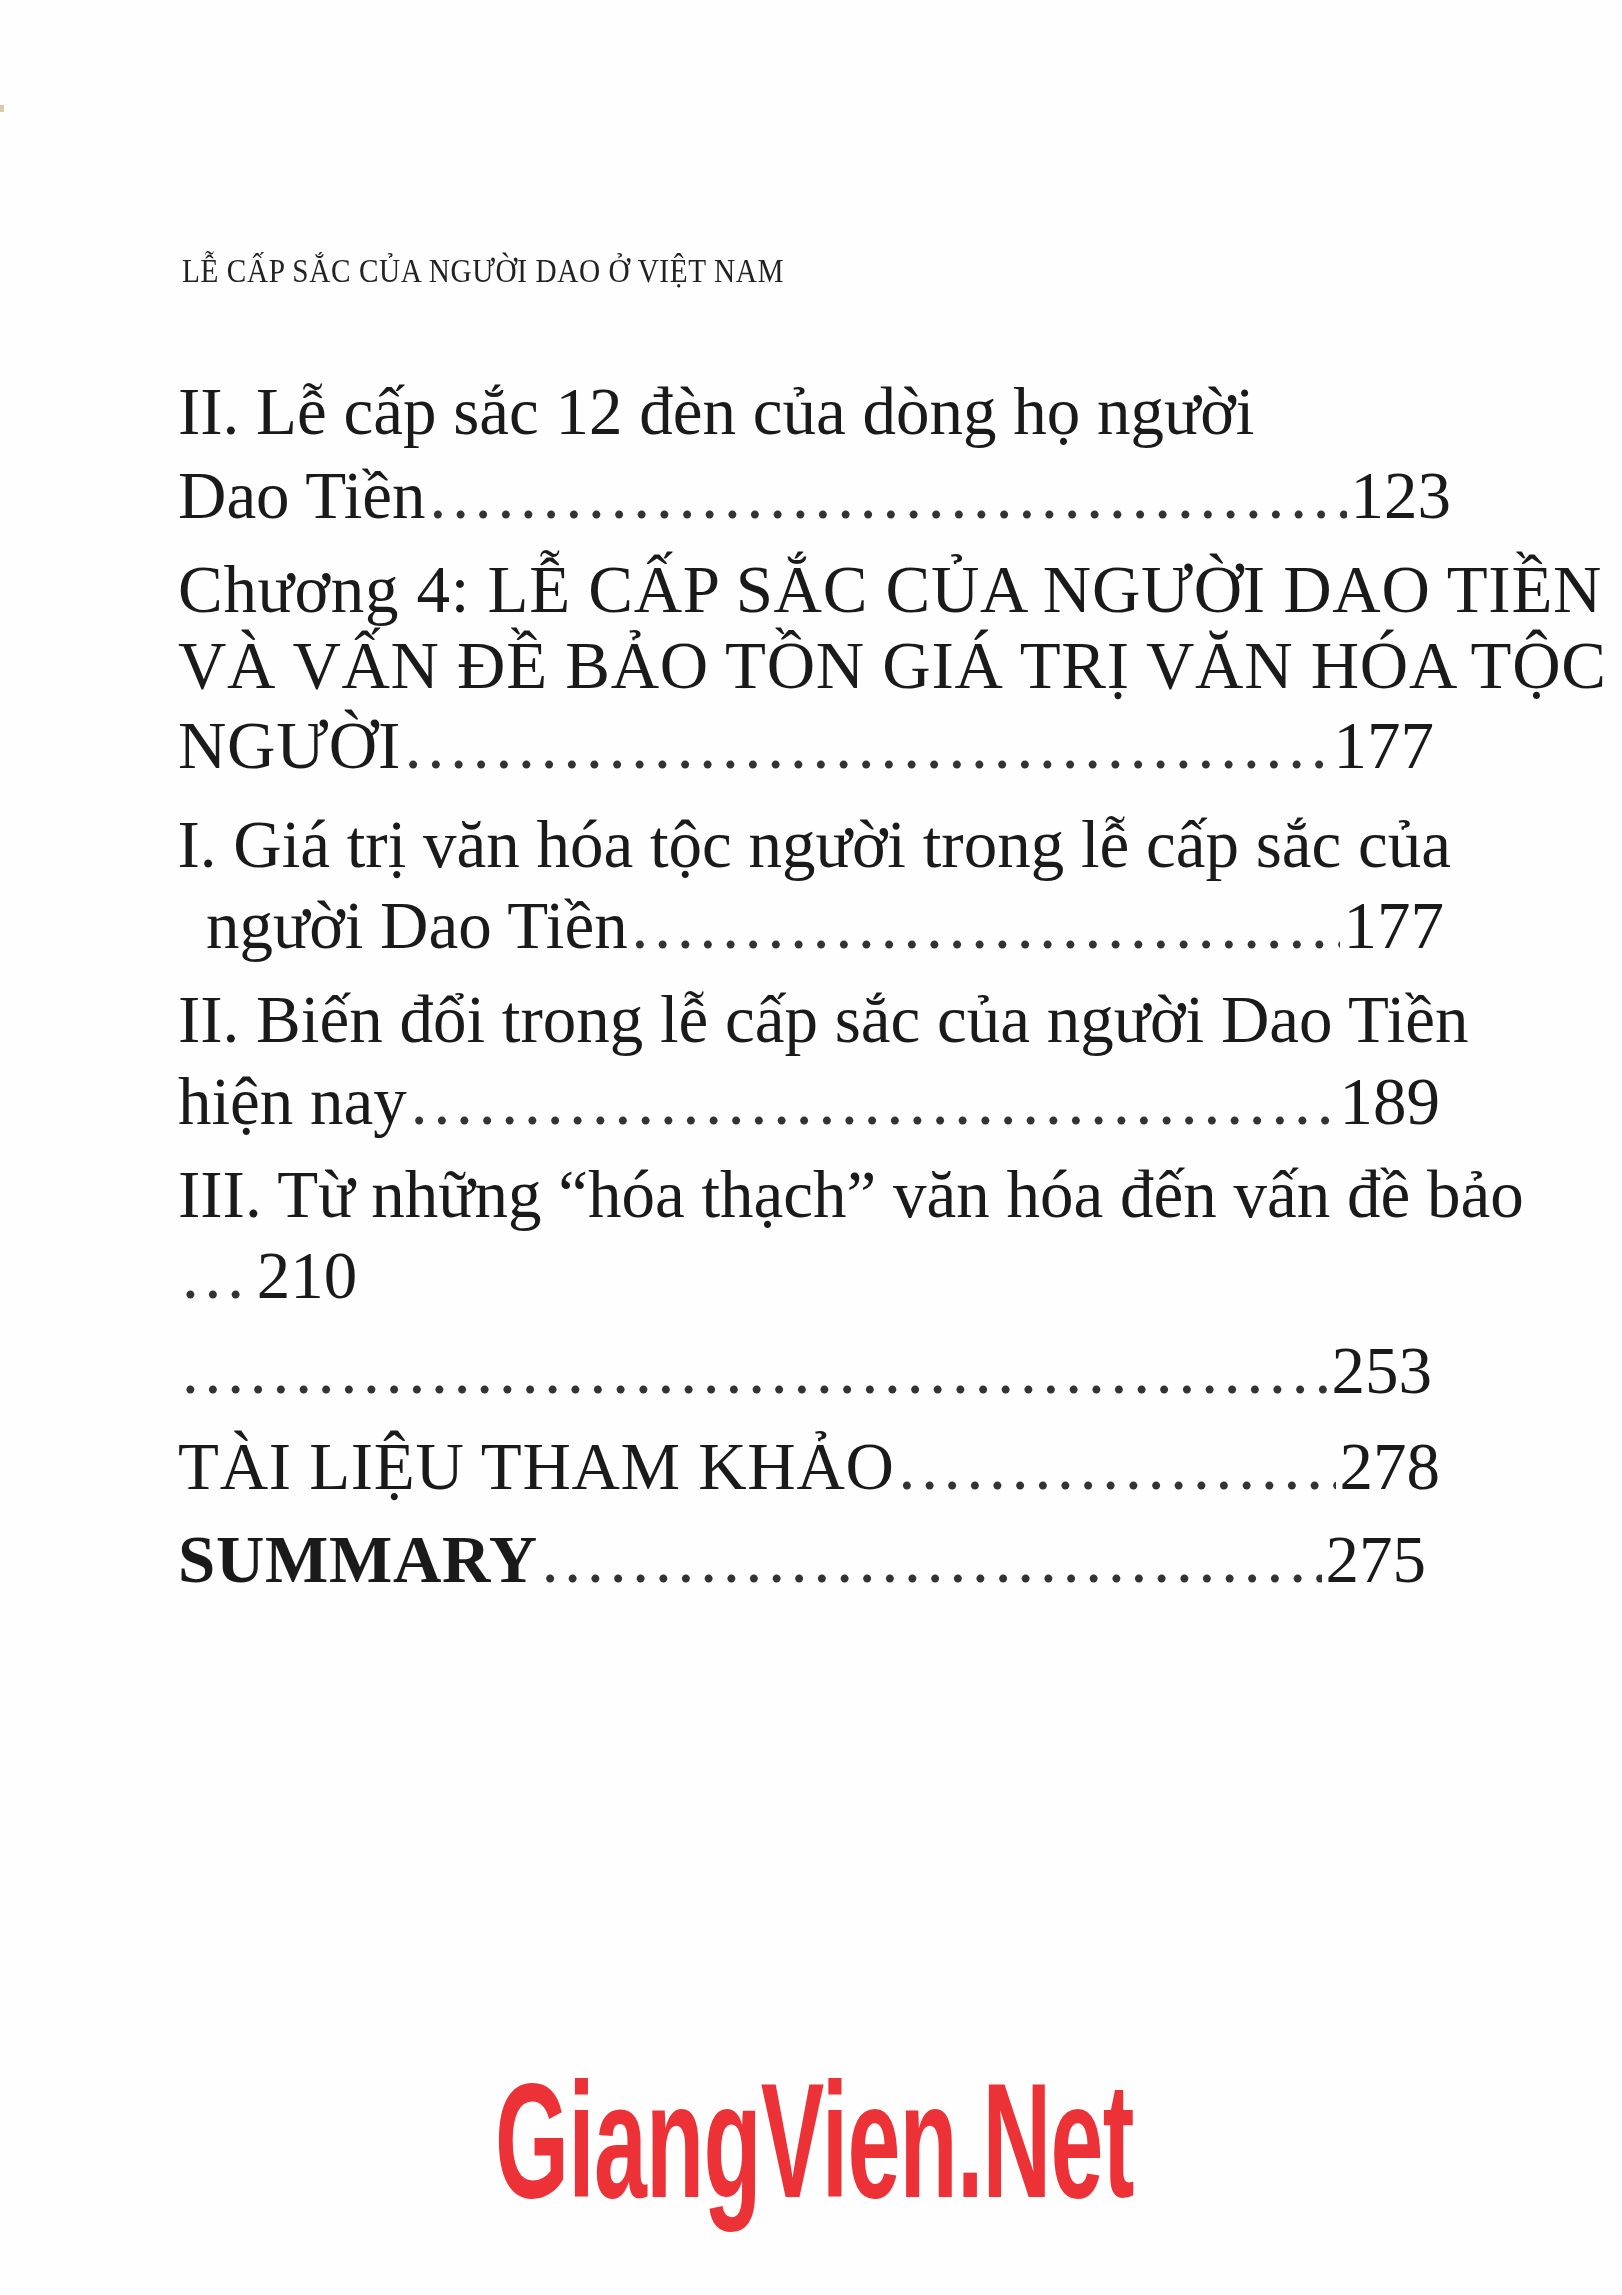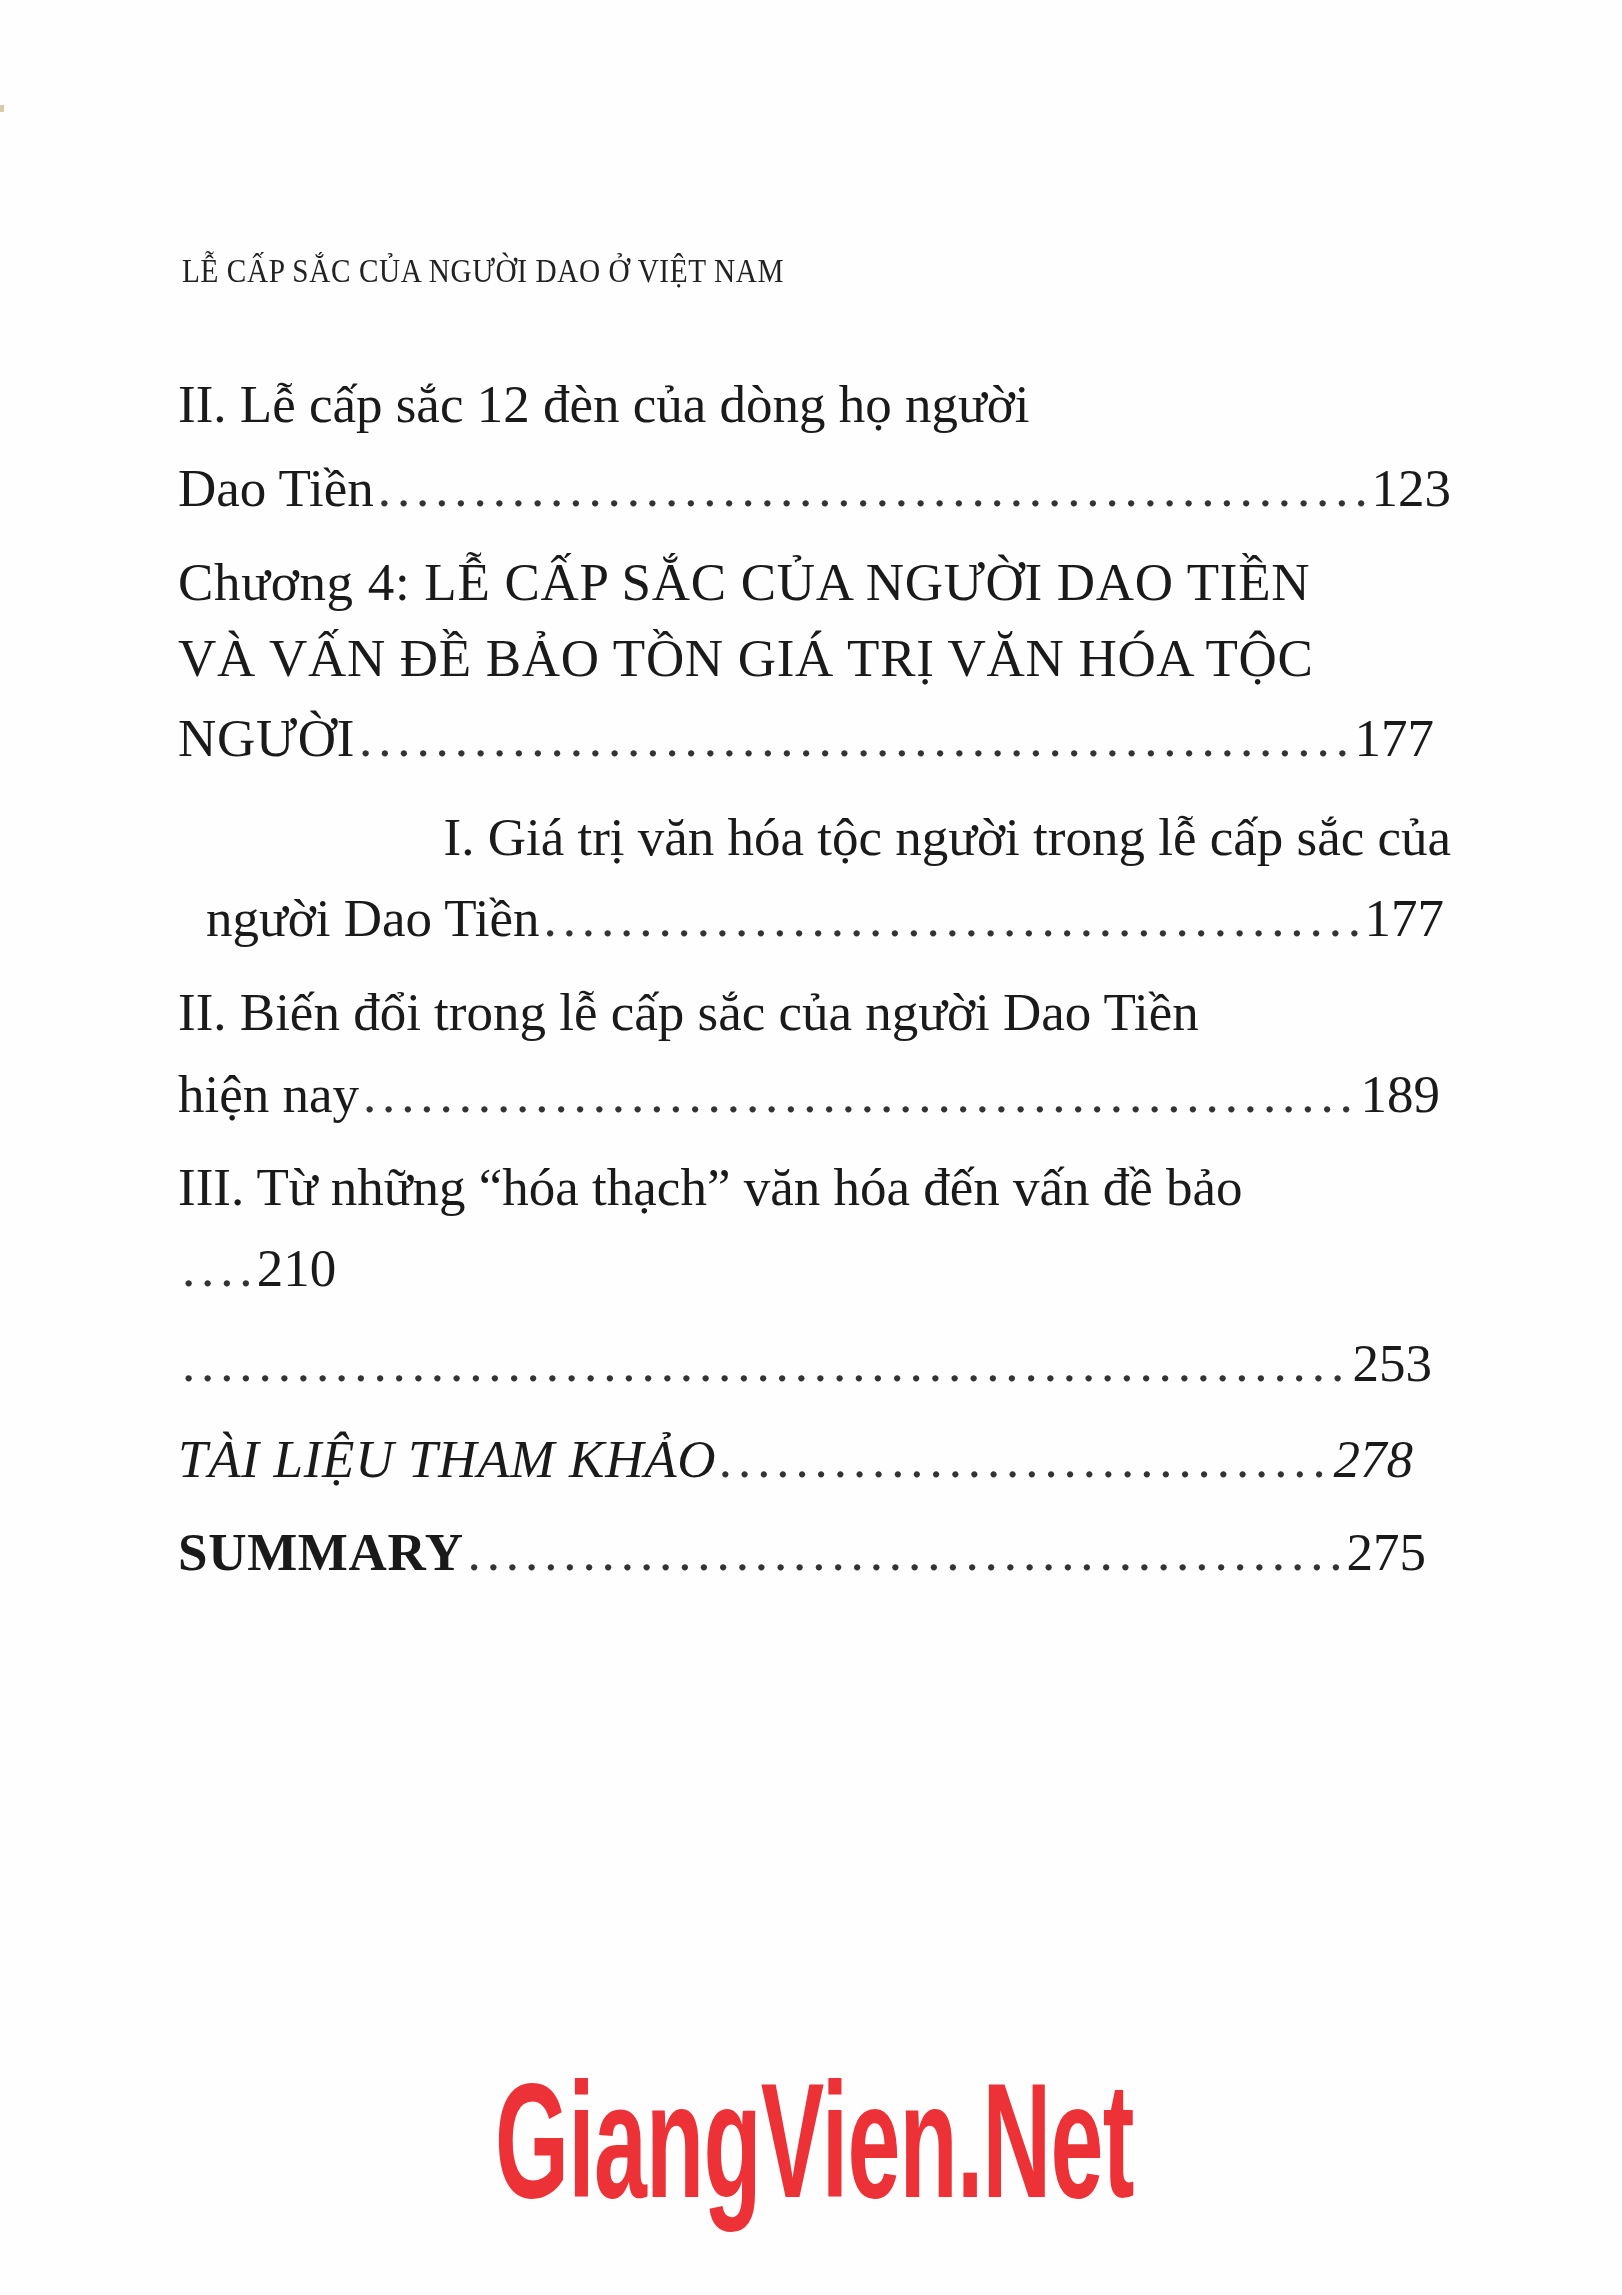--- a/index.html
+++ b/index.html
@@ -15,21 +15,21 @@
   }
   .running-header {
     position: absolute; left: 182px; top: 254px;
     font-size: 34px; letter-spacing: 0.7px; line-height: 1;
     transform: scaleX(0.86); transform-origin: left top;
     white-space: nowrap; color: #222;
   }
   .toc { position: absolute; left: 0; top: 0; width: 100%; }
   .line {
     position: absolute; left: 178px;
-    font-size: 53px; line-height: 1; white-space: nowrap;
+    font-size: 67px; line-height: 1; white-space: nowrap;
     display: flex; align-items: baseline;
   }
   .line .txt { white-space: nowrap; }
   .line.upper .txt { letter-spacing: 0.7px; }
   .line.bold .txt { font-weight: bold; }
   .leader {
     flex: 1 1 auto; overflow: hidden; white-space: nowrap;
     margin: 0 3.9px; letter-spacing: 5.9px; color: #333;
   }
   .leader::before {
@@ -99,21 +99,21 @@
   <div class="line" style="top:1242px; right:186px;">
     <span class="leader" style="flex:0 0 auto; width:71px;"></span>
     <span class="page-num">210</span>
   </div>
 
   <div class="line upper" style="top:1337px; right:190px;">
     <span class="leader"></span>
     <span class="page-num">253</span>
   </div>
 
-  <div class="line upper" style="top:1433px; right:209px;font-style:italic;">
+  <div class="line upper" style="top:1433px; right:182px;">
     <span class="txt">TÀI LIỆU THAM KHẢO</span>
     <span class="leader"></span>
     <span class="page-num">278</span>
   </div>
 
   <div class="line upper bold" style="top:1526px; right:196px;">
     <span class="txt">SUMMARY</span>
     <span class="leader"></span>
     <span class="page-num">275</span>
   </div>

